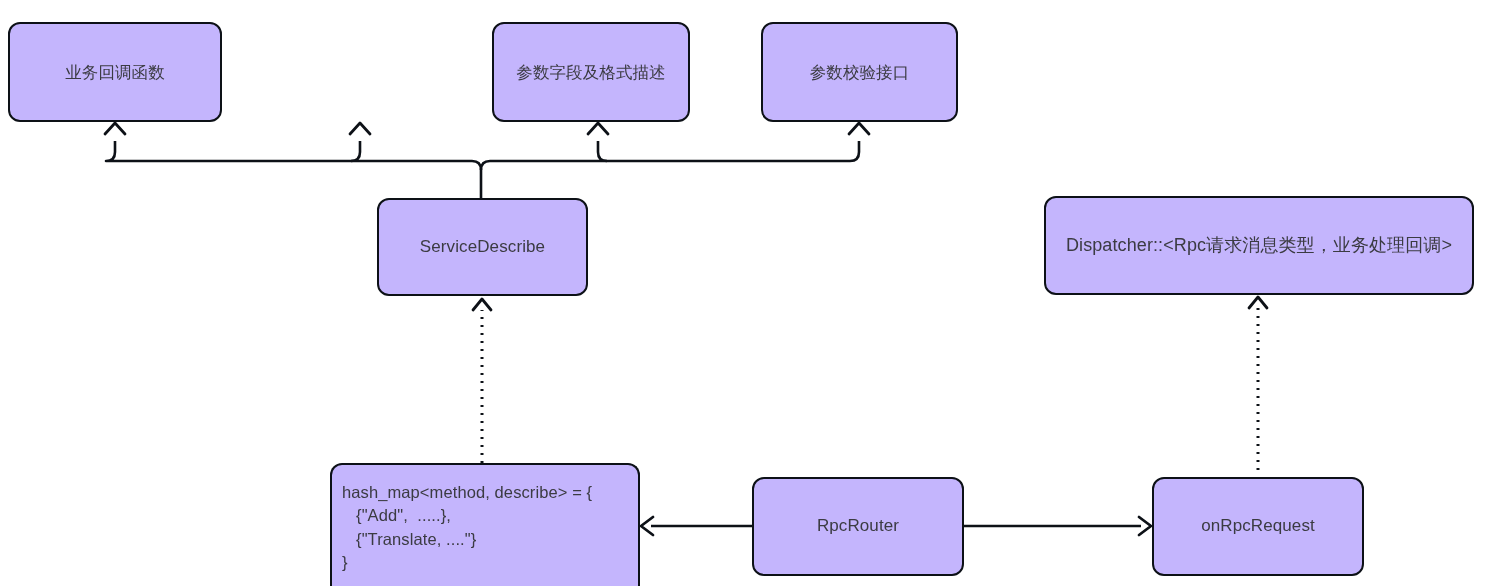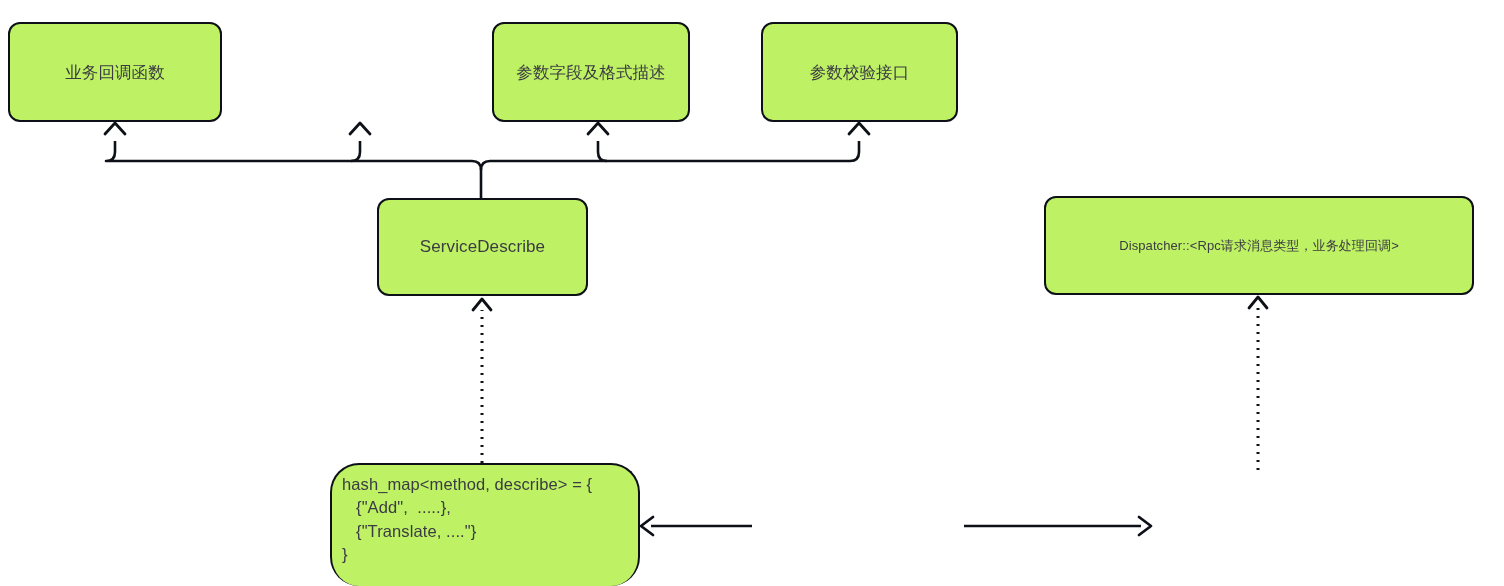--- a/index.html
+++ b/index.html
@@ -14,51 +14,50 @@
   #canvas {
     position: relative;
     width: 1504px;
     height: 586px;
     background: #ffffff;
     overflow: hidden;
   }
   .node {
     position: absolute;
     box-sizing: border-box;
-    background: #bef264;
+    background: #c4b5fd;
     border: 2.5px solid #0d1117;
     border-radius: 12px;
     display: flex;
     align-items: center;
     justify-content: center;
     color: #3b3b42;
     font-size: 17px;
     line-height: 1.35;
     text-align: center;
     letter-spacing: 0.1px;
     z-index: 2;
   }
   .node.cjk {
     font-size: 16.5px;
   }
   .node.code {
     align-items: flex-start;
     justify-content: flex-start;
     text-align: left;
-    padding: 8px 10px 0 10px;
+    padding: 16px 10px 0 10px;
     white-space: pre;
     font-size: 16.5px;
     line-height: 1.42;
     border-bottom-left-radius: 0;
     border-bottom-right-radius: 0;
     border-bottom: none;
-    border-radius: 29px;
   }
   .node.wide {
-    font-size: 13px;
+    font-size: 18px;
   }
   svg.edges {
     position: absolute;
     left: 0;
     top: 0;
     width: 1504px;
     height: 586px;
     z-index: 1;
     pointer-events: none;
     overflow: visible;
@@ -138,15 +137,17 @@
 
   <div class="node" style="left:377px; top:198px; width:211px; height:98px;">ServiceDescribe</div>
 
   <div class="node wide" style="left:1044px; top:196px; width:430px; height:99px;">Dispatcher::&lt;Rpc请求消息类型，业务处理回调&gt;</div>
 
   <div class="node code" style="left:330px; top:463px; width:310px; height:123px;">hash_map&lt;method, describe&gt; = {
    {"Add",  .....},
    {"Translate, ...."}
 }</div>
 
+  <div class="node" style="left:752px; top:477px; width:212px; height:99px;">RpcRouter</div>
 
+  <div class="node" style="left:1152px; top:477px; width:212px; height:99px;">onRpcRequest</div>
 
 </div>
 
 </body></html>

